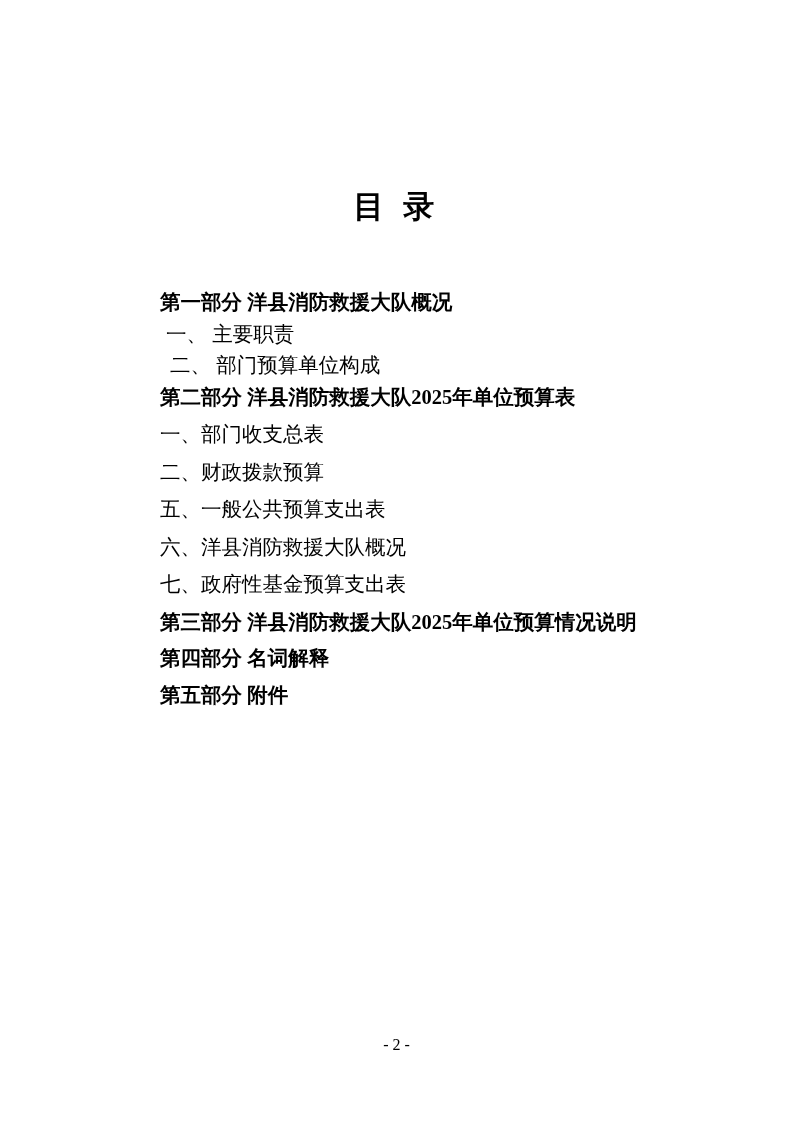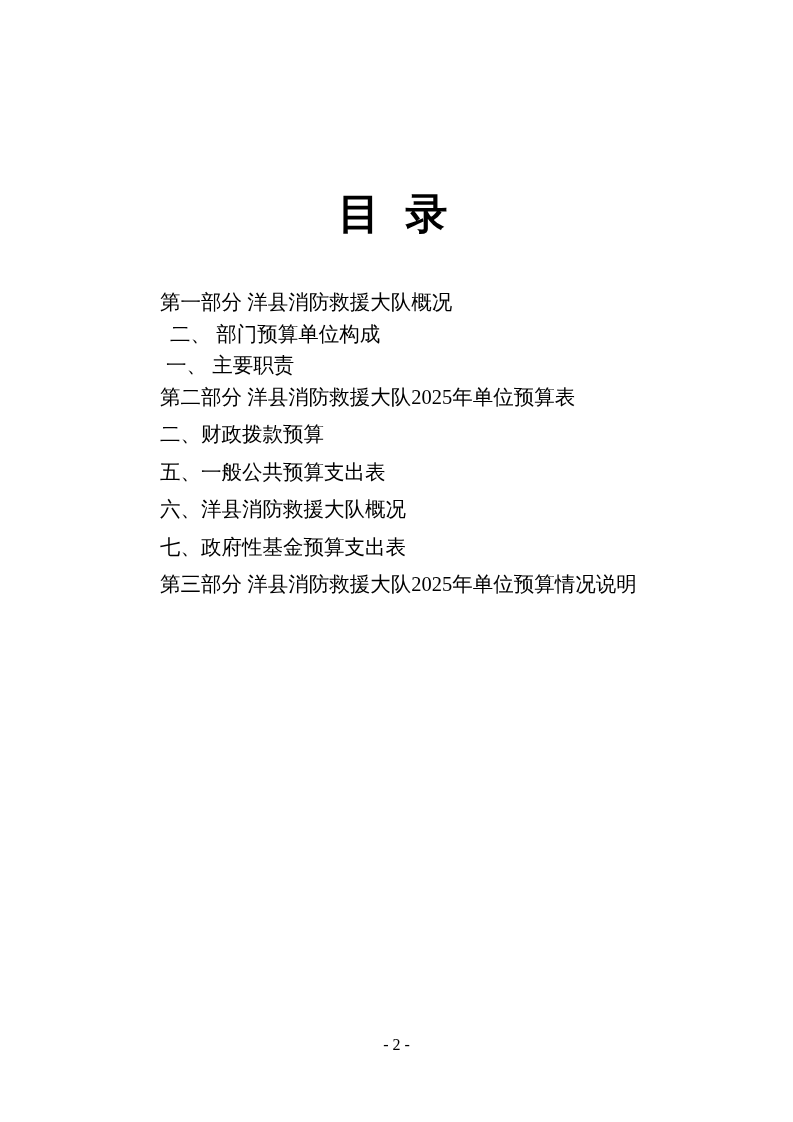--- a/index.html
+++ b/index.html
@@ -20,39 +20,39 @@
     height: 1122px;
     position: relative;
     box-sizing: border-box;
   }
   .doc-title {
     position: absolute;
     top: 186px;
     left: 0;
     width: 793px;
     text-align: center;
-    font-size: 42px;
+    font-size: 31px;
     font-weight: bold;
     letter-spacing: 0.18em;
     font-family: "Liberation Serif", "DejaVu Serif", serif;
   }
   .toc {
     position: absolute;
     top: 292px;
     left: 160px;
     width: 540px;
   }
   .toc-entry {
     font-size: 20.5px;
     line-height: 1.0;
     white-space: nowrap;
     font-family: "Liberation Serif", "DejaVu Serif", serif;
   }
   .lvl-part {
-    font-weight: normal;
+    font-weight: bold;
     margin-bottom: 6px;
   }
   .lvl-item {
     font-weight: normal;
   }
   
   .sp-tight { margin-bottom: 11px; }
   .sp-normal { margin-bottom: 17px; }
   .sp-wide { margin-bottom: 16px; }
   .indent-1 { padding-left: 6px; }
@@ -70,25 +70,28 @@
 </style>
 </head>
 <body>
 
 <div class="page">
 
   <div class="doc-title">目  录</div>
 
   <div class="toc">
       <div class="toc-entry lvl-part sp-tight">第一部分 洋县消防救援大队概况</div>
+      <div class="toc-entry lvl-item sp-tight indent-1">一、 主要职责</div>
       <div class="toc-entry lvl-item sp-tight indent-2">二、  部门预算单位构成</div>
-      <div class="toc-entry lvl-item sp-tight indent-1">一、 主要职责</div>
       <div class="toc-entry lvl-part sp-normal">第二部分 洋县消防救援大队2025年单位预算表</div>
+      <div class="toc-entry lvl-item sp-normal">一、部门收支总表</div>
       <div class="toc-entry lvl-item sp-normal">二、财政拨款预算</div>
       <div class="toc-entry lvl-item sp-normal">五、一般公共预算支出表</div>
       <div class="toc-entry lvl-item sp-normal">六、洋县消防救援大队概况</div>
       <div class="toc-entry lvl-item sp-normal">七、政府性基金预算支出表</div>
       <div class="toc-entry lvl-part sp-wide">第三部分 洋县消防救援大队2025年单位预算情况说明</div>
+      <div class="toc-entry lvl-part sp-wide">第四部分 名词解释</div>
+      <div class="toc-entry lvl-part sp-wide">第五部分 附件</div>
     </div>
 
   <div class="page-number">- 2 -</div>
 
 </div>
 
 </body></html>

